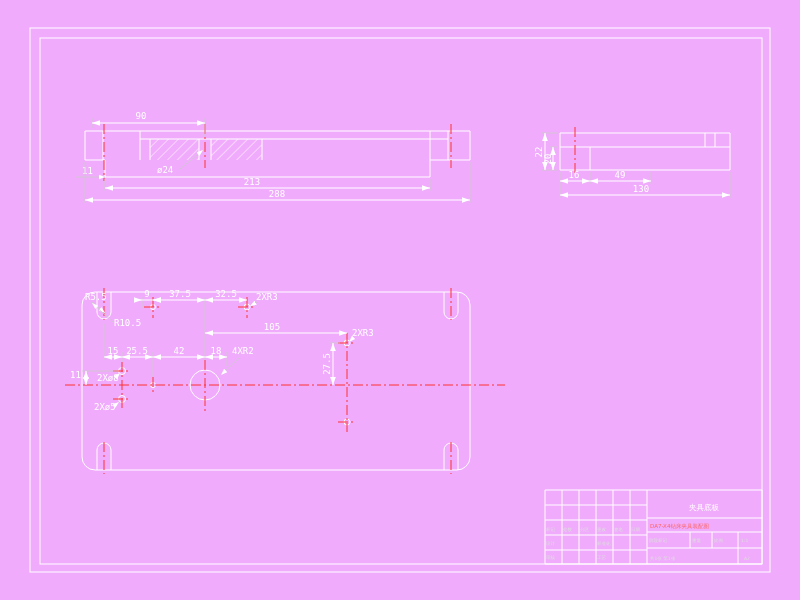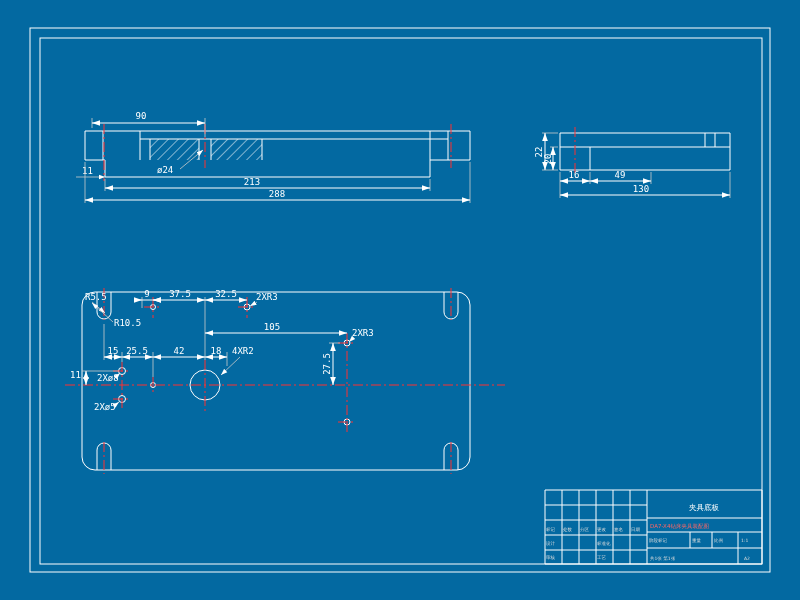--- a/index.html
+++ b/index.html
@@ -1,16 +1,16 @@
 <!DOCTYPE html>
 <html><head>
 <meta charset="utf-8">
 <style>
   html,body{margin:0;padding:0;background:#000;}
-  .stage{position:relative;width:800px;height:600px;background:#0369a1;overflow:hidden;}
+  .stage{position:relative;width:800px;height:600px;background:#f0abfc;overflow:hidden;}
   svg{display:block;}
   .w{stroke:#ffffff;stroke-width:1;fill:none;}
   .thin{stroke:#cccccc;stroke-width:0.8;fill:none;}
   .c{stroke:#ff3030;stroke-width:1;fill:none;stroke-dasharray:10 3 2 3;}
   .t{fill:#ffffff;font-family:"DejaVu Sans Mono",monospace;font-size:9px;}
   .tm{text-anchor:middle;}
   .tb{fill:#dddddd;font-family:"DejaVu Sans",sans-serif;font-size:4.5px;}
   .tbt{fill:#ffffff;font-family:"DejaVu Sans",sans-serif;font-size:7.5px;text-anchor:middle;}
   .tbs{fill:#ff6666;font-family:"DejaVu Sans",sans-serif;font-size:5.5px;}
 </style>

